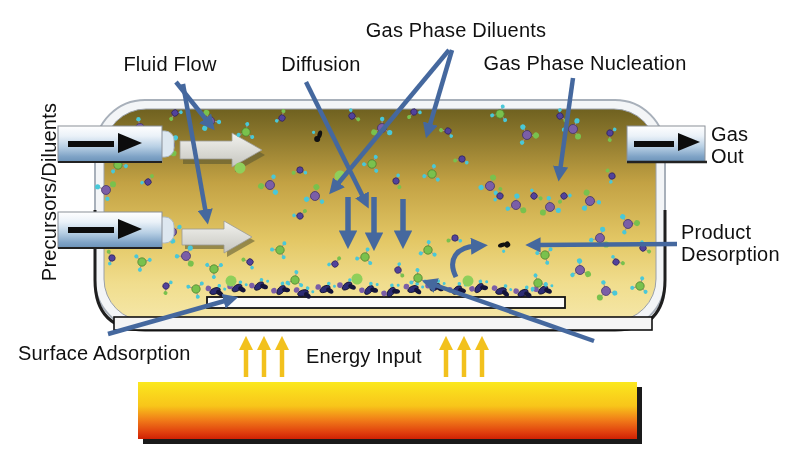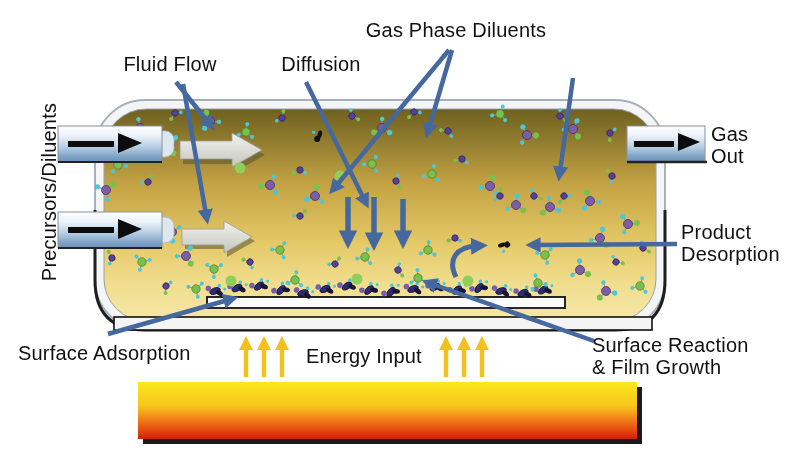--- a/index.html
+++ b/index.html
@@ -770,18 +770,18 @@
       <line x1="108" y1="334" x2="228" y2="300" marker-end="url(#mblue)"></line>
       <line x1="594" y1="341" x2="432" y2="284" marker-end="url(#mblue)"></line>
       <path d="M 456,277 C 447,259 457,247 476,246" stroke-width="5" marker-end="url(#mblue)"></path>
     </g>
   </svg>
 
   <div class="lbl vertical" style="left:49px;top:192px;">Precursors/Diluents</div>
   <div class="lbl center" style="left:170px;top:64px;">Fluid Flow</div>
   <div class="lbl center" style="left:321px;top:64px;">Diffusion</div>
   <div class="lbl center" style="left:456px;top:30px;">Gas Phase Diluents</div>
+  <div class="lbl center" style="left:585px;top:63px;">Gas Phase Nucleation</div>
   <div class="lbl wrap" style="left:711px;top:123px;width:52px;">Gas Out</div>
   <div class="lbl" style="left:18px;top:342px;">Surface Adsorption</div>
   <div class="lbl wrap" style="left:681px;top:221px;width:118px;">Product Desorption</div>
   <div class="lbl" style="left:306px;top:345px;">Energy Input</div>
-  <div class="lbl wrap" style="left:592px;top:334px;width:164px;">Surface Reaction &amp; Film Growth</div>
 </div>
 
 </body></html>

